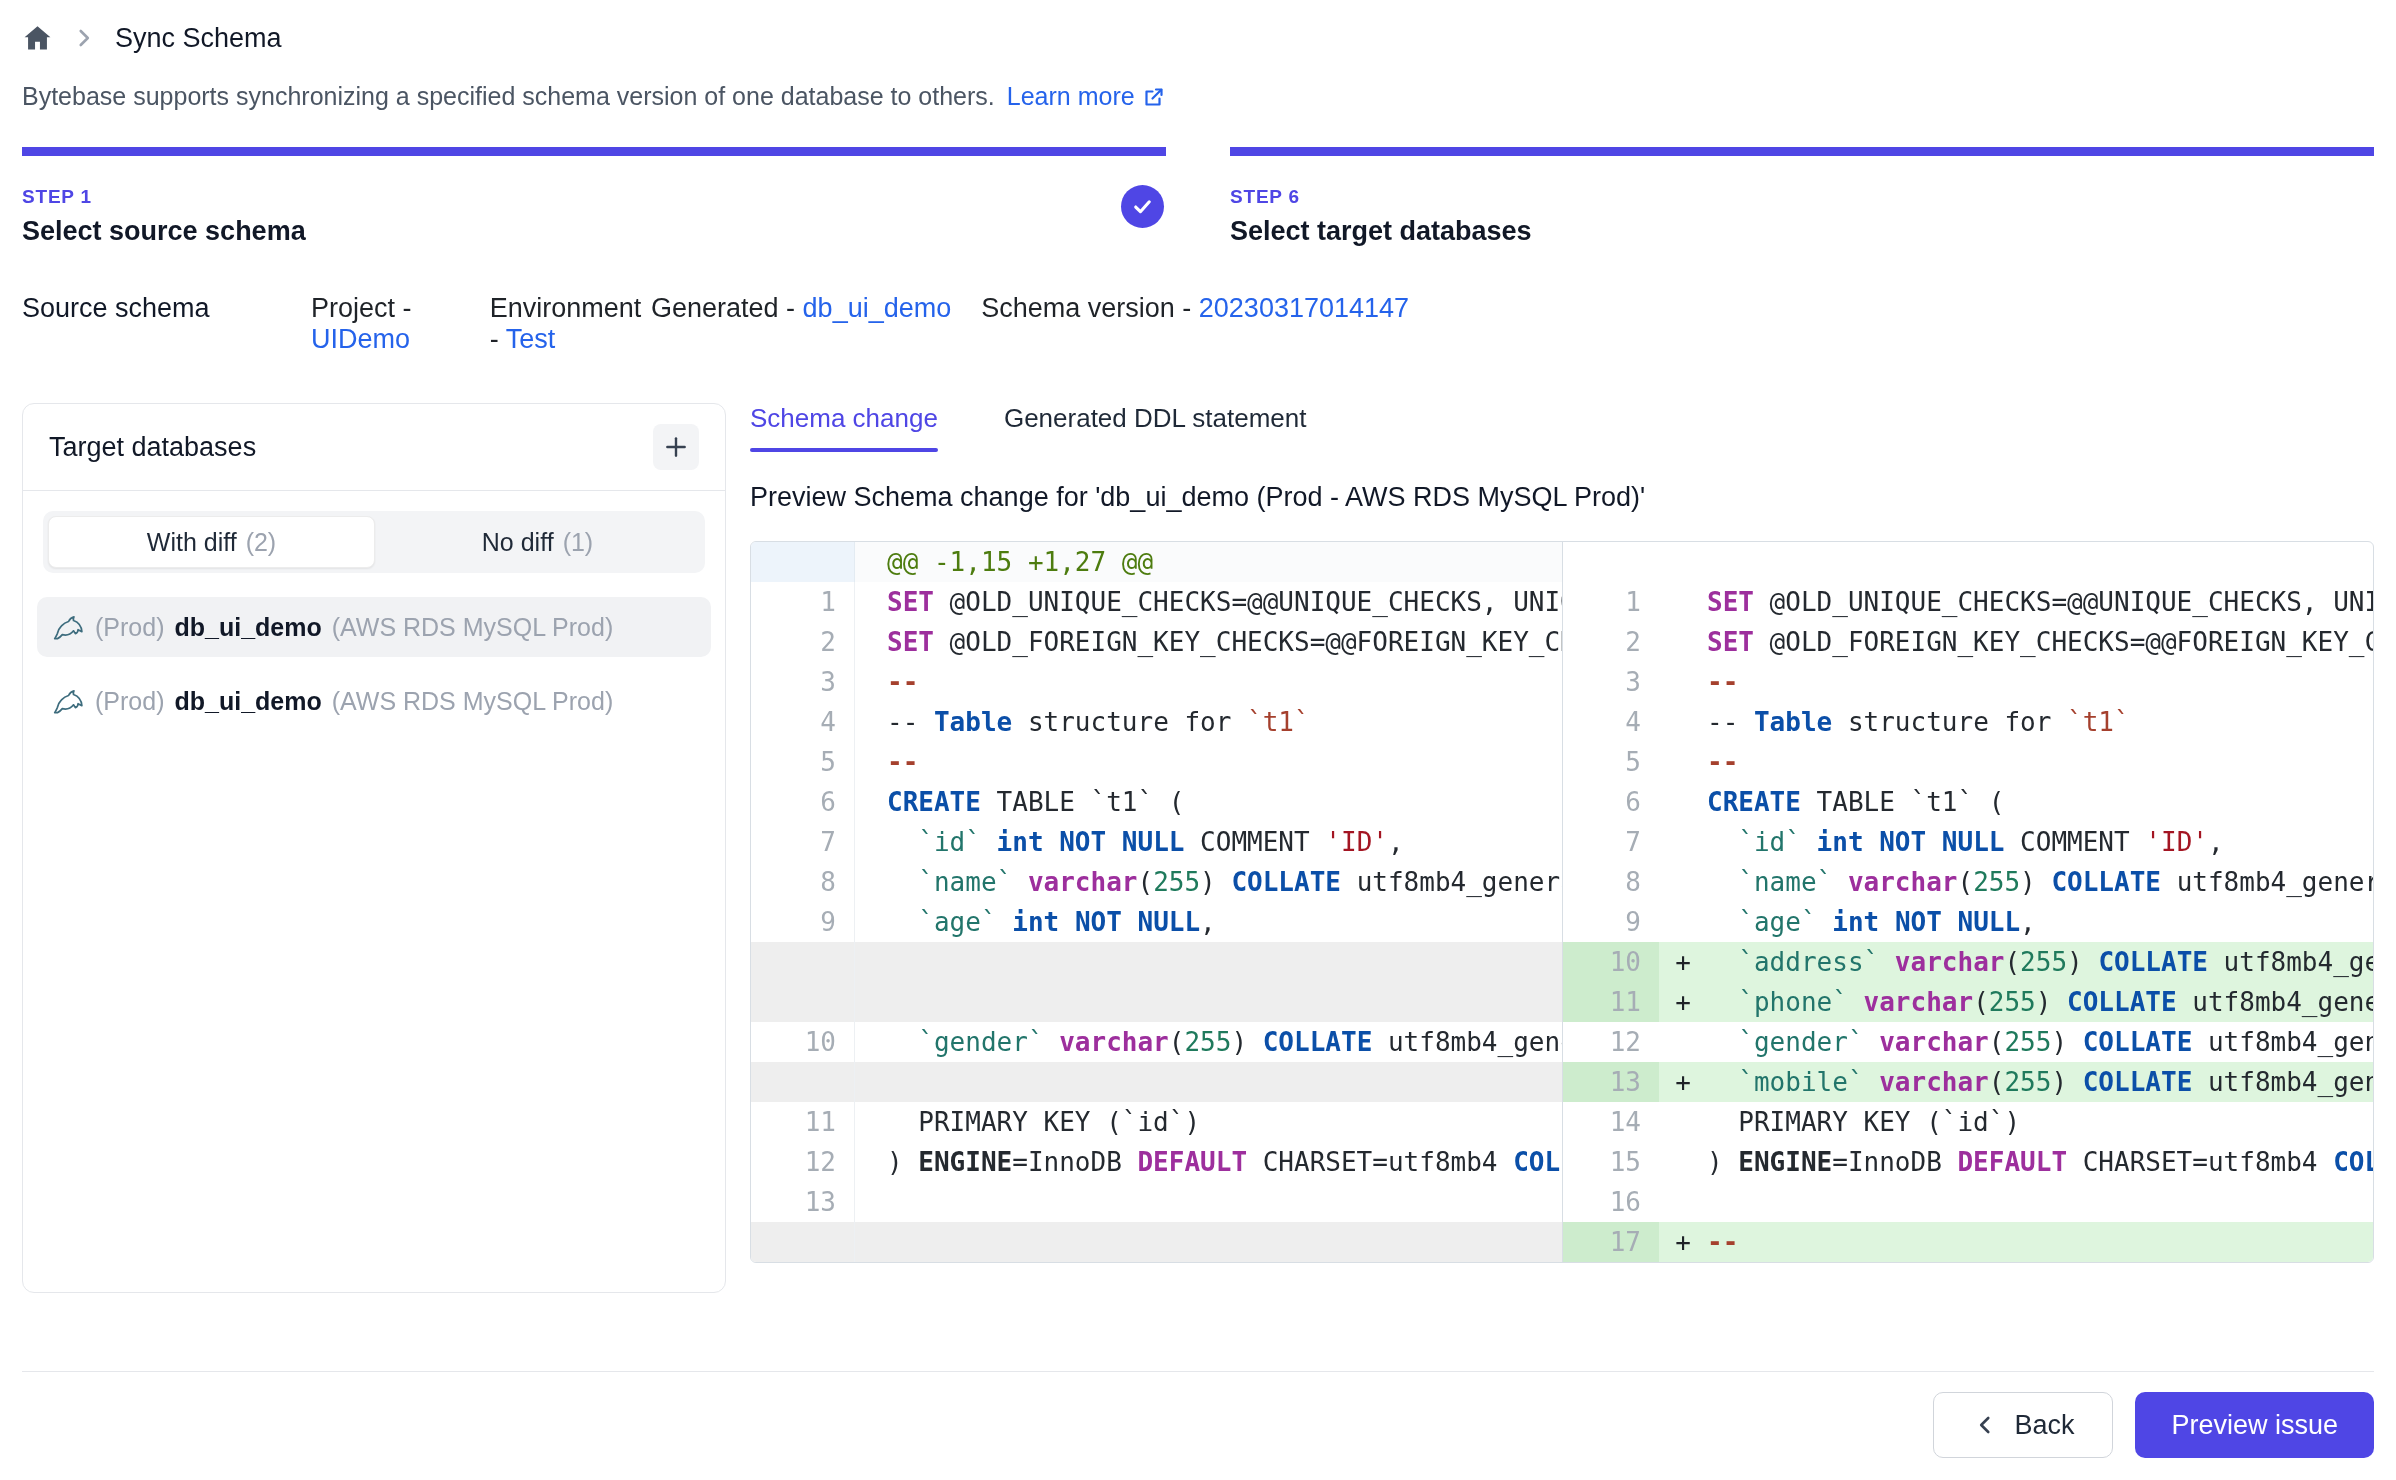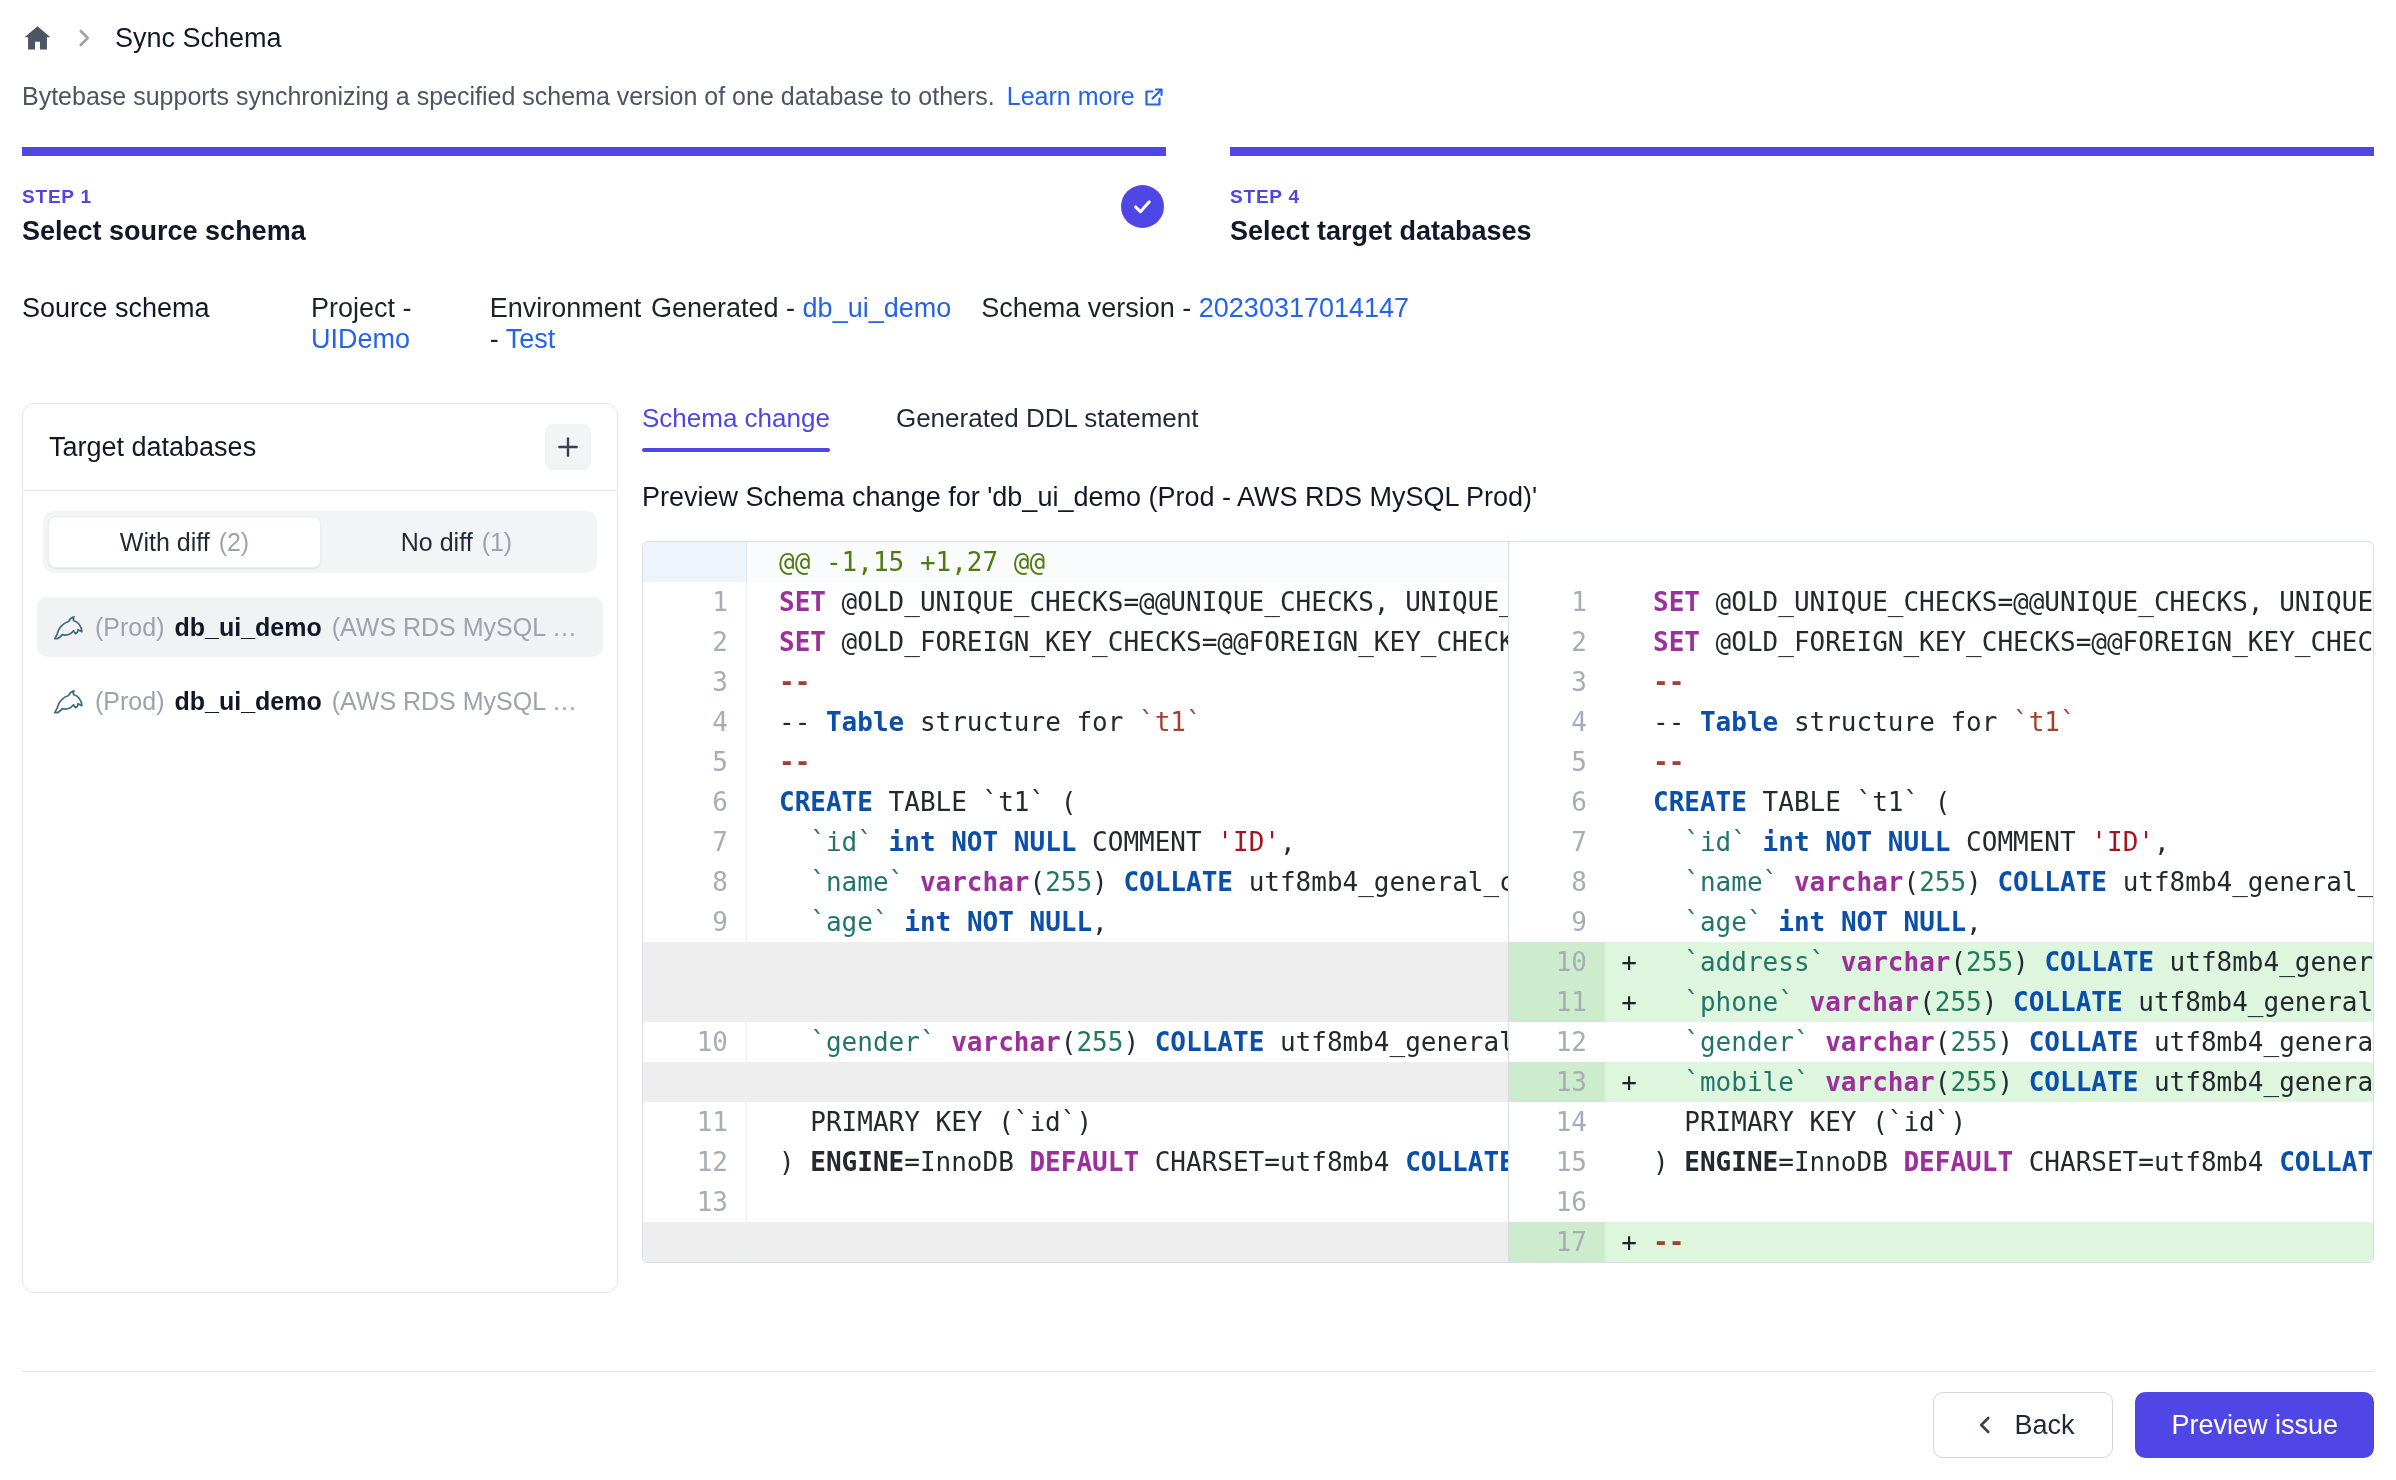--- a/index.html
+++ b/index.html
@@ -20,21 +20,21 @@
   .steptitle{margin-top:8px;font-size:27px;font-weight:600;color:#111827}
   .stepcheck{position:absolute;right:2px;top:38px;width:43px;height:43px;border-radius:50%;background:#4f46e5;display:flex;align-items:center;justify-content:center}
   
   .source{display:flex;margin-top:46px;font-size:27px}
   .slabel{width:289px;font-weight:500;color:#111827}
   .scol{display:flex;flex-direction:row;gap:30px}
   .scol1{width:340px}
   .sfield a{color:#2563eb;text-decoration:none;cursor:pointer}
   
   .main{display:flex;gap:24px;margin-top:48px;align-items:flex-start}
-  .card{width:596px;min-height:890px;border:1px solid #e5e7eb;border-radius:12px;background:#fff}
+  .card{width:704px;min-height:890px;border:1px solid #e5e7eb;border-radius:12px;background:#fff}
   .card-head{display:flex;align-items:center;justify-content:space-between;padding:20px 26px;border-bottom:1px solid #e5e7eb}
   .card-title{font-size:27px;font-weight:500;color:#111827}
   .plus-btn{width:46px;height:46px;border-radius:8px;background:#f3f4f6;border:none;display:flex;align-items:center;justify-content:center;cursor:pointer}
   .seg{display:flex;background:#f3f4f6;border-radius:10px;padding:5px;margin:20px 20px 12px}
   .seg-item{flex:1;height:52px;display:flex;align-items:center;justify-content:center;gap:9px;font-size:25px;color:#1f2937;border-radius:8px;cursor:pointer}
   .seg-item.active{background:#fff;border:1px solid #ececec;box-shadow:0 1px 2px rgba(0,0,0,.07)}
   .seg-count{color:#9ca3af}
   .db-list{padding:12px 14px;display:flex;flex-direction:column;gap:14px}
   .db-item{display:flex;align-items:center;gap:10px;padding:13px 14px;border-radius:10px;font-size:25px;cursor:pointer}
   .db-item.selected{background:#f1f2f4}
@@ -110,21 +110,21 @@
       <div class="stepcheck">
         <span style="display:flex">
           <svg width="25" height="25" viewBox="0 0 24 24">
               <polyline points="5.5 12.5 10 17 18.5 7.5" fill="none" stroke="#fff" stroke-width="3" stroke-linecap="round" stroke-linejoin="round"></polyline>
             </svg>
         </span>
       </div>
     </div>
     <div class="step">
       <div class="stepbar"></div>
-      <div class="steplabel">STEP 4</div>
+      <div class="steplabel">STEP 6</div>
       <div class="steptitle">Select target databases</div>
     </div>
   </div>
 
   <div class="source">
     <div class="slabel">Source schema</div>
     <div class="scol scol1">
       <div class="sfield">
         <span>Project - </span><a>UIDemo</a>
       </div>

